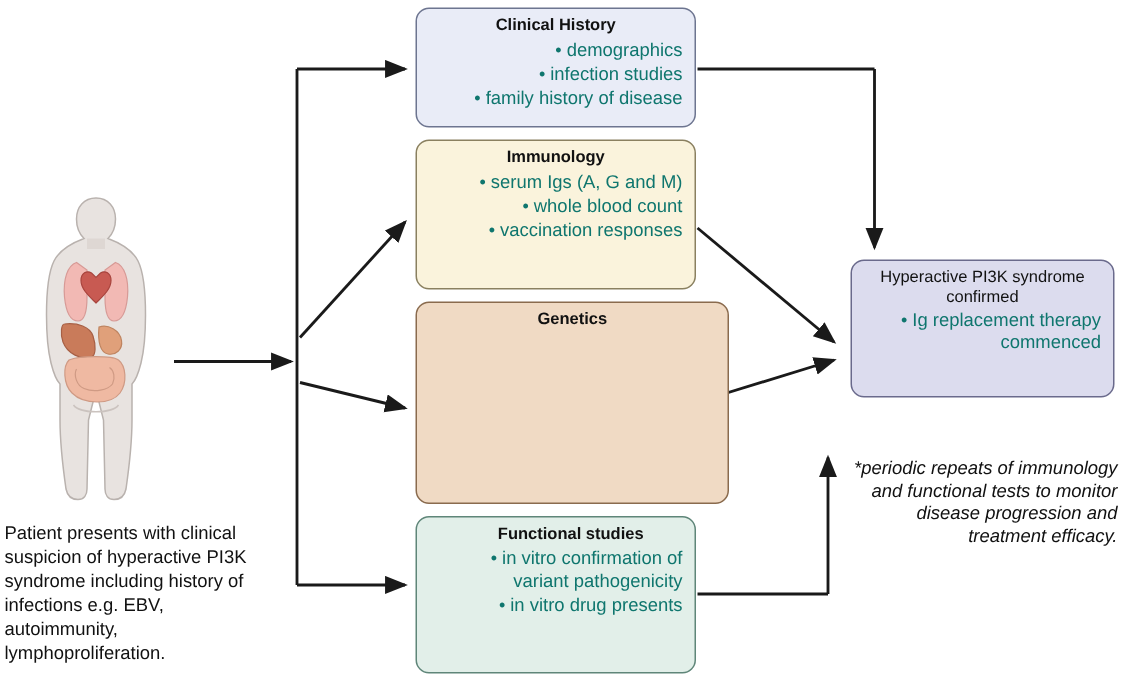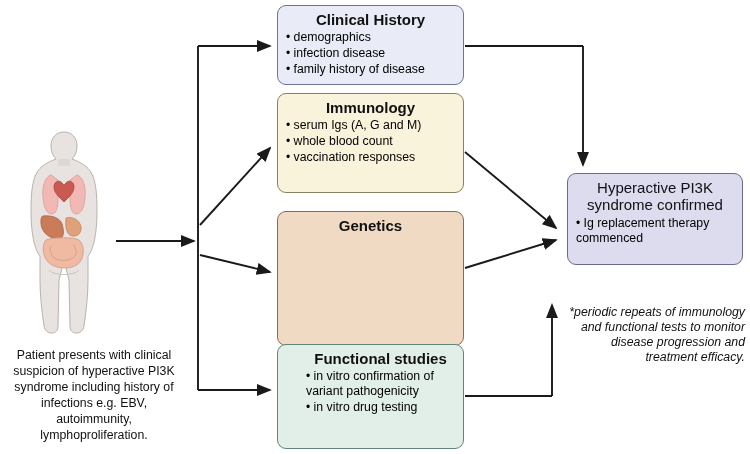--- a/index.html
+++ b/index.html
@@ -20,59 +20,59 @@
   .box {
     position: absolute;
     box-sizing: border-box;
     border-radius: 9px;
     border: 1.4px solid #6f6f6f;
     padding: 5px 8px 6px 8px;
     text-align: center;
   }
   .box-title {
     font-weight: bold;
-    font-size: 15px;
+    font-size: 11px;
     color: #111111;
     line-height: 1.15;
     margin-bottom: 2px;
     display: block;
   }
   .box ul {
     margin: 0;
     padding: 0;
     list-style: none;
     text-align: center;
   }
   .box li {
     font-size: 12.3px;
-    color: #000000;
+    color: #0f766e;
     line-height: 1.22;
     margin: 0 0 1px 0;
     padding: 0;
     position: relative;
-    text-align: left;
+    text-align: right;
   }
   .box li .bul {
     font-size: 12px;
     line-height: 1;
   }
 
   
   #box-clinical-history {
     left: 277px; top: 5px; width: 187px; height: 80px;
     background: #e9ecf7;
     border-color: #6d7590;
   }
   #box-immunology {
     left: 277px; top: 93px; width: 187px; height: 100px;
     background: #faf3dc;
     border-color: #8a8060;
   }
   #box-genetics {
-    left: 277px; top: 211px; width: 187px; height: 135px;
+    left: 277px; top: 201px; width: 209px; height: 135px;
     background: #f0dac4;
     border-color: #8a6b4e;
   }
   #box-functional {
     left: 277px; top: 344px; width: 187px; height: 105px;
     background: #e2efe9;
     border-color: #5f8679;
     padding-left: 28px;
   }
   #box-confirmed {
@@ -93,21 +93,21 @@
     text-align: right;
   }
   .caption {
     position: absolute;
     left: 3px;
     top: 348px;
     width: 182px;
     font-size: 12.3px;
     color: #111111;
     line-height: 1.3;
-    text-align: center;
+    text-align: left;
   }
   #svg-arrows {
     position: absolute;
     left: 0; top: 0;
     width: 750px; height: 454px;
     pointer-events: none;
   }
   #patient-figure {
     position: absolute;
     left: 18px;
@@ -177,21 +177,21 @@
 
       <line x1="465" y1="396" x2="552" y2="396"></line>
       <line x1="552" y1="396" x2="552" y2="305" marker-end="url(#ah)"></line>
     </g>
   </svg>
 
   <div class="box" id="box-clinical-history">
     <span class="box-title">Clinical History</span>
     <ul>
       <li><span class="bul">•&nbsp;</span><span>demographics</span></li>
-      <li><span class="bul">•&nbsp;</span><span>infection disease</span></li>
+      <li><span class="bul">•&nbsp;</span><span>infection studies</span></li>
       <li><span class="bul">•&nbsp;</span><span>family history of disease</span></li>
     </ul>
   </div>
 
   <div class="box" id="box-immunology">
     <span class="box-title">Immunology</span>
     <ul>
       <li><span class="bul">•&nbsp;</span><span>serum Igs (A, G and M)</span></li>
       <li><span class="bul">•&nbsp;</span><span>whole blood count</span></li>
       <li><span class="bul">•&nbsp;</span><span>vaccination responses</span></li>
@@ -199,21 +199,21 @@
   </div>
 
   <div class="box" id="box-genetics">
     <span class="box-title">Genetics</span>
   </div>
 
   <div class="box" id="box-functional">
     <span class="box-title">Functional studies</span>
     <ul>
       <li><span class="bul">•&nbsp;</span><span>in vitro confirmation of variant pathogenicity</span></li>
-      <li><span class="bul">•&nbsp;</span><span>in vitro drug testing</span></li>
+      <li><span class="bul">•&nbsp;</span><span>in vitro drug presents</span></li>
     </ul>
   </div>
 
   <div class="box" id="box-confirmed">
     <span class="box-title" style="font-weight:normal;">Hyperactive PI3K syndrome confirmed</span>
     <ul>
       <li><span class="bul">•&nbsp;</span><span>Ig replacement therapy commenced</span></li>
     </ul>
   </div>
 

